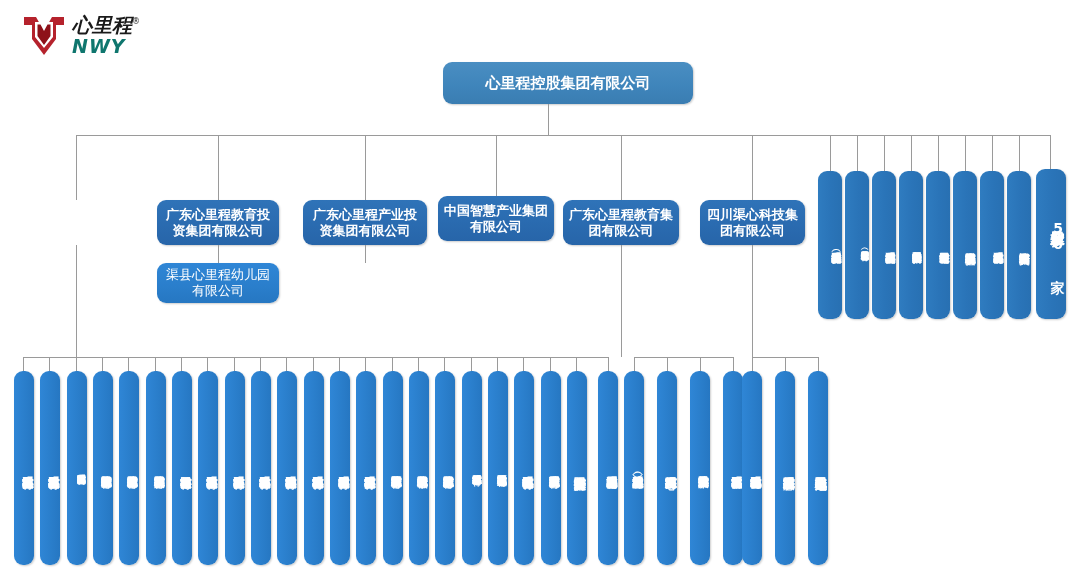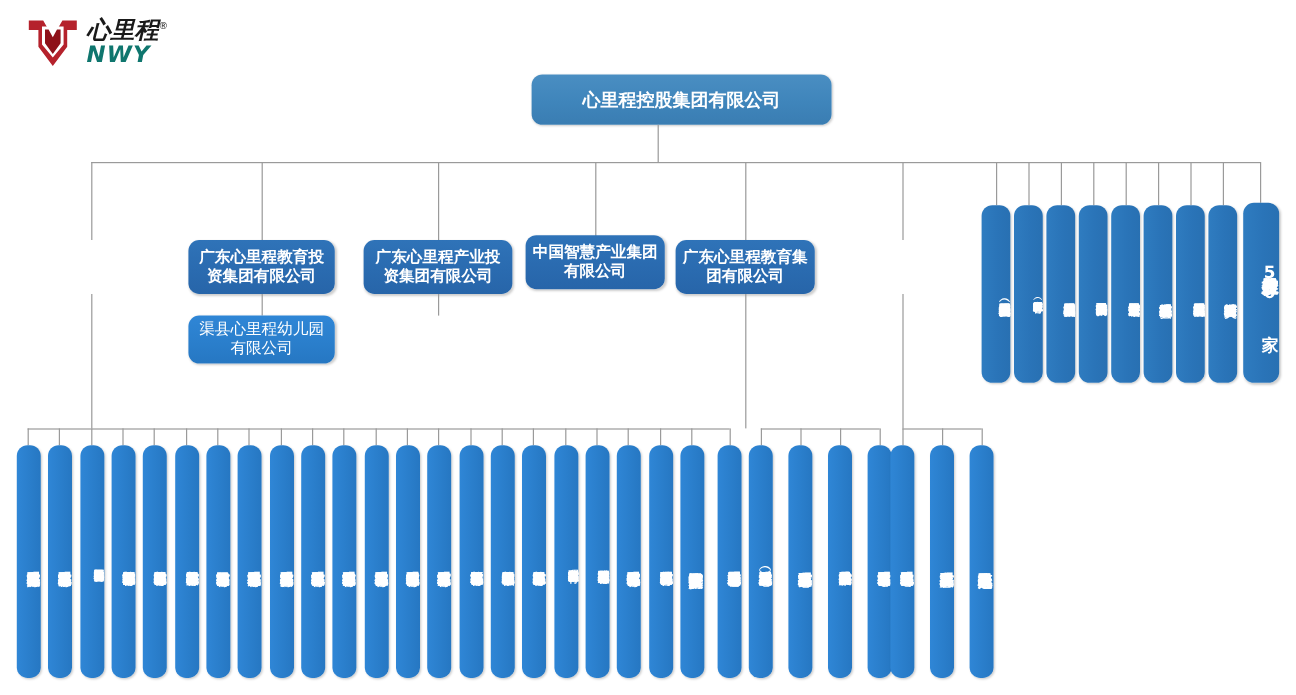--- a/index.html
+++ b/index.html
@@ -137,20 +137,23 @@
     <span class="lbl">广东心里程教育投资集团有限公司</span>
   </div>
   <div class="node hnode l2" style="left:303px;top:200px;width:124px;height:45px;">
     <span class="lbl">广东心里程产业投资集团有限公司</span>
   </div>
   <div class="node hnode l2" style="left:438px;top:196px;width:116px;height:45px;">
     <span class="lbl">中国智慧产业集团有限公司</span>
   </div>
   <div class="node hnode l2" style="left:563px;top:200px;width:116px;height:45px;">
     <span class="lbl">广东心里程教育集团有限公司</span>
+  </div>
+  <div class="node hnode l2" style="left:700px;top:200px;width:105px;height:45px;">
+    <span class="lbl">四川渠心科技集团有限公司</span>
   </div>
 
   <div class="ln lnv" style="left:218px;top:245px;height:18px;"></div>
   <div class="ln lnv" style="left:365px;top:245px;height:18px;"></div>
 
   <div class="node hnode l3" style="left:157px;top:263px;width:122px;height:40px;">
     <span class="lbl">渠县心里程幼儿园有限公司</span>
   </div>
 
   <div class="node vnode" style="left:818px;top:171px;width:24px;height:148px;font-size:10px;">

